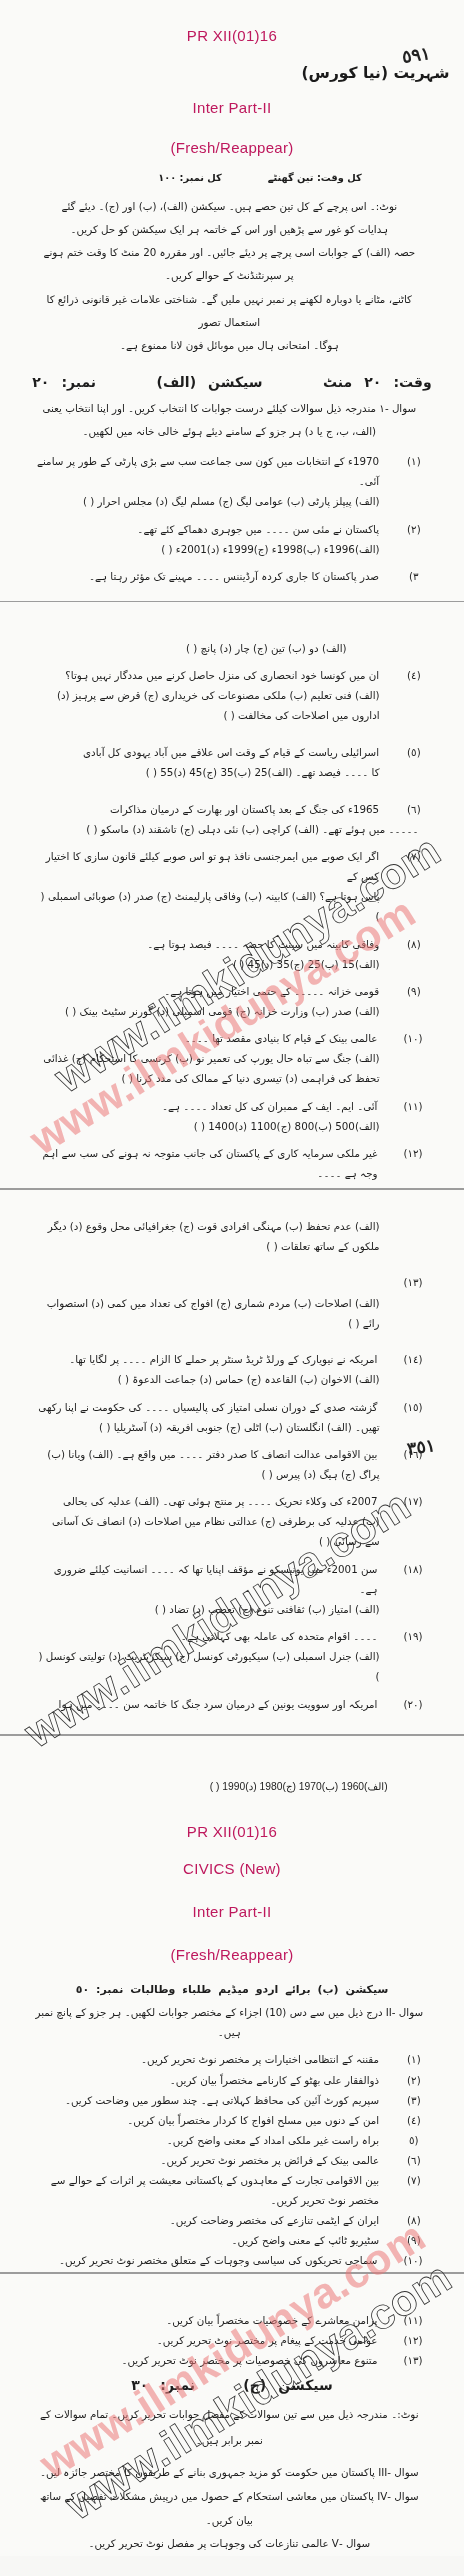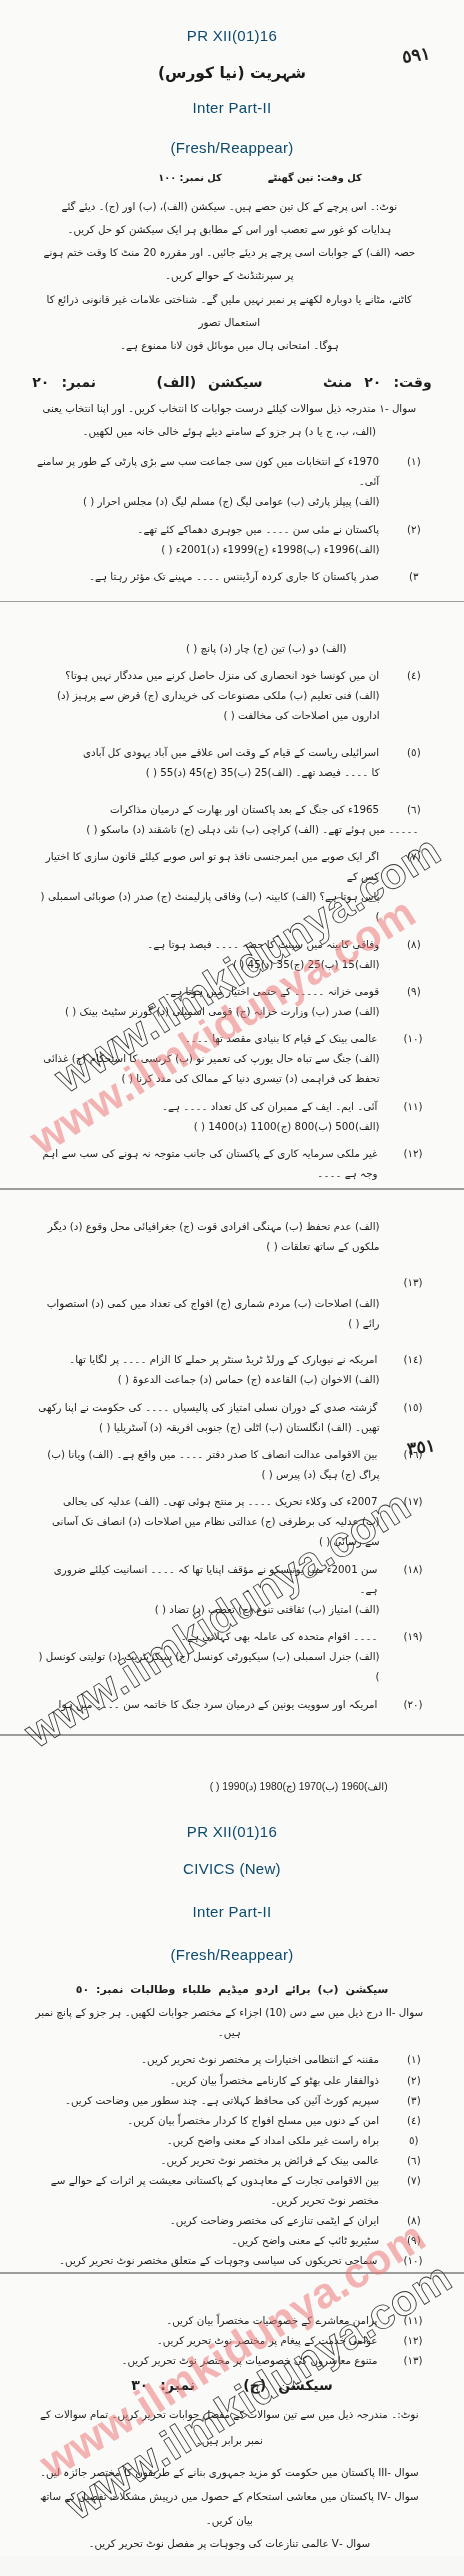--- a/index.html
+++ b/index.html
@@ -14,36 +14,35 @@
     .page { position: relative; width: 464px; }
     .paper {
       position: relative;
       background: #fafaf8;
       padding: 0 14.4px;
     }
     .eng-head {
       font-family: "Liberation Sans", sans-serif;
       text-align: center;
       font-size: 15px;
-      color: #0c4a6e;
+      color: #be185d;
       letter-spacing: 0.3px;
     }
     .urdu {
       direction: rtl;
       text-align: center;
       font-family: "DejaVu Sans", sans-serif;
       font-size: 10.3px;
       line-height: 1.9;
       color: #1b1b1b;
       padding-right: 26px;
       padding-left: 20.6px;
     }
     .urdu-title {
       direction: rtl;
-      text-align: center;
       font-family: "DejaVu Sans", sans-serif;
       font-size: 15.5px;
       font-weight: bold;
       color: #1b1b1b;
     }
     .meta-row {
       direction: rtl;
       display: flex;
       justify-content: flex-start;
       gap: 46px;
@@ -126,21 +125,21 @@
     <div class="eng-head">(Fresh/Reappear)</div>
     <div style="height:15.5px"></div>
     <div class="meta-row">
       <span>کل وقت: تین گھنٹے</span>
       <span>کل نمبر: ١٠٠</span>
     </div>
     <div style="height:12.4px"></div>
 
     <div class="urdu" style="line-height:2.25;">
       <div>نوٹ:۔   اس پرچے کے کل تین حصے ہیں۔ سیکشن (الف)، (ب) اور (ج)۔ دیئے گئے</div>
-      <div>ہدایات کو غور سے تعصب اور اس کے مطابق ہر ایک سیکشن کو حل کریں۔</div>
+      <div>ہدایات کو غور سے پڑھیں اور اس کے خاتمہ ہر ایک سیکشن کو حل کریں۔</div>
       <div>حصہ (الف) کے جوابات اسی پرچے پر دیئے جائیں۔ اور مقررہ 20 منٹ کا وقت ختم ہونے</div>
       <div>پر سپرنٹنڈنٹ کے حوالے کریں۔</div>
       <div>کاٹنے، مٹانے یا دوبارہ لکھنے پر نمبر نہیں ملیں گے۔ شناختی علامات غیر قانونی ذرائع کا استعمال تصور</div>
       <div>ہوگا۔ امتحانی ہال میں موبائل فون لانا ممنوع ہے۔</div>
     </div>
     <div class="gap-md"></div>
 
     <div class="section-head">
       <span>وقت: ٢٠ منٹ</span>
       &nbsp;&nbsp;&nbsp;

